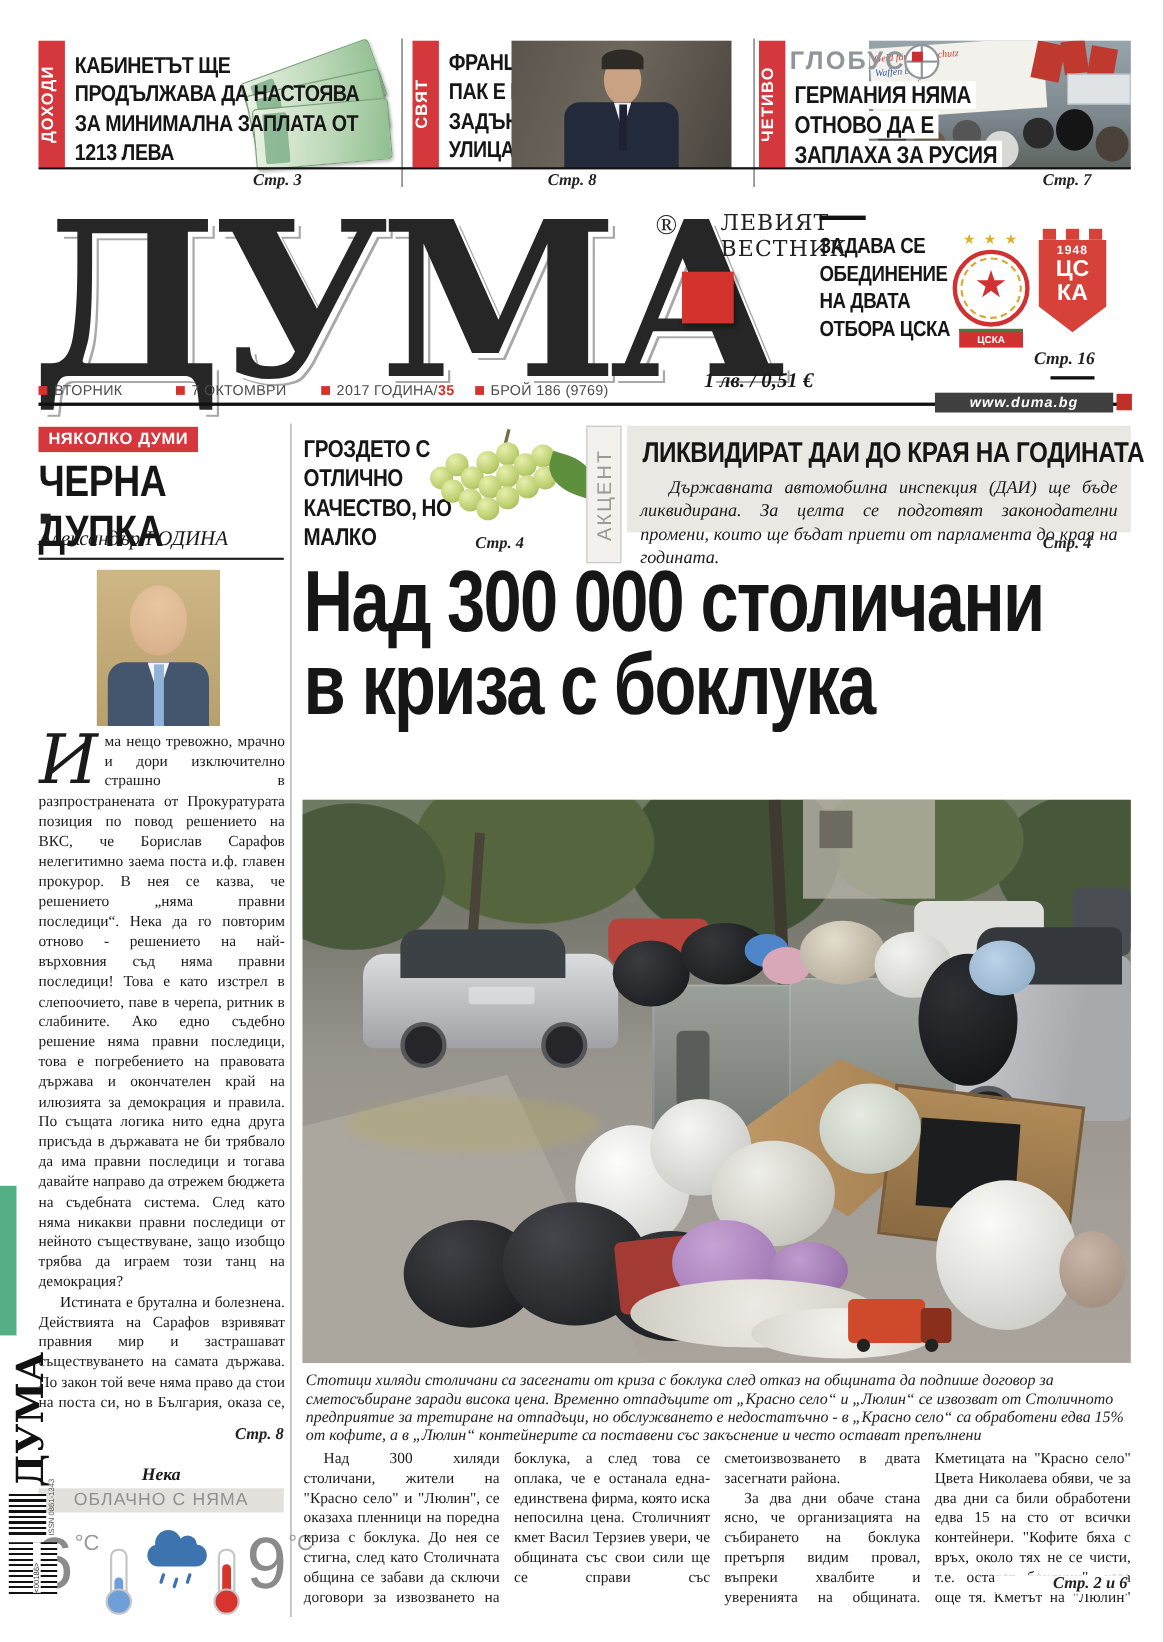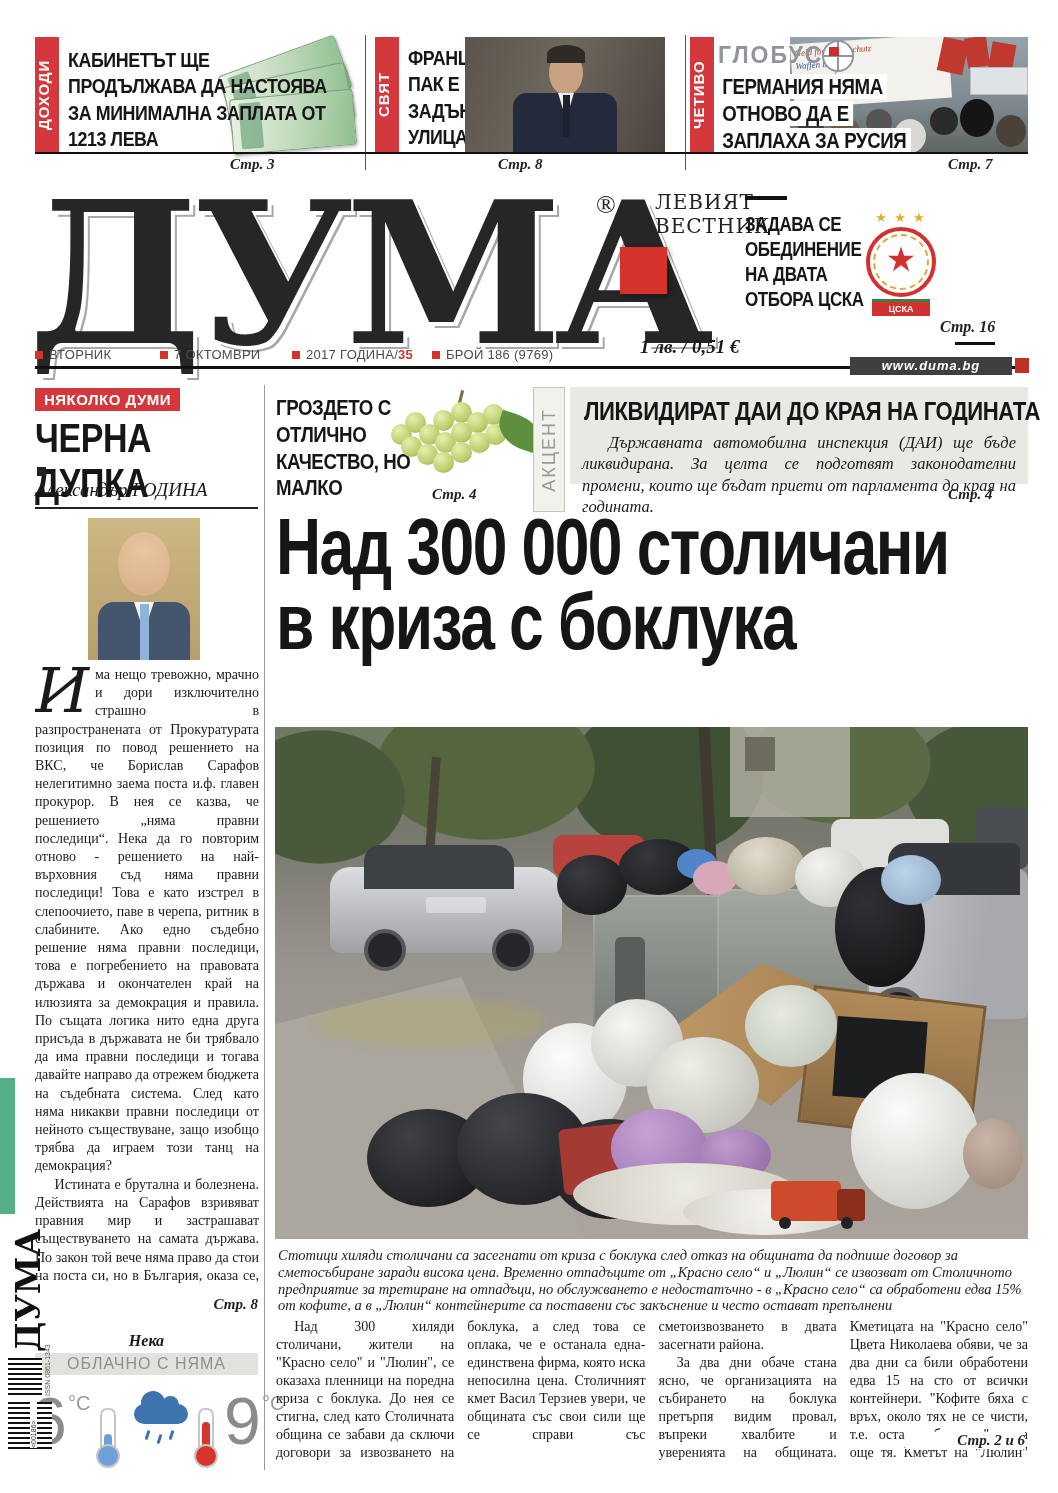--- a/index.html
+++ b/index.html
@@ -104,20 +104,32 @@
   <div class="abs" style="left:745px;top:196px;width:42px;height:4px;background:#111;"></div>
   <div class="abs cond" style="left:745px;top:212px;width:160px;font-size:20px;line-height:1.25;transform:scaleX(.85);">ЗАДАВА СЕ ОБЕДИНЕНИЕ НА ДВАТА ОТБОРА ЦСКА</div>
   <div class="abs" style="left:862px;top:210px;width:78px;height:102px;">
     <div style="text-align:center;color:#dfae2c;font-size:13px;letter-spacing:2px;">★ ★ ★</div>
     <div style="position:relative;width:62px;height:62px;margin:1px auto 0;border:4px solid #d23131;border-radius:50%;background:#fff;">
       <div class="abs" style="left:3px;top:3px;right:3px;bottom:3px;border:2px dashed #d9a93a;border-radius:50%;"></div>
       <div class="abs" style="left:0;top:0;width:62px;height:58px;text-align:center;color:#d23131;font-size:34px;line-height:58px;">★</div>
     </div>
     <div style="width:58px;height:14px;margin:2px auto 0;background:#d23131;border-top:3px solid #3e7d3e;color:#fff;font-family:'Liberation Sans',sans-serif;font-weight:700;font-size:9px;text-align:center;line-height:14px;">ЦСКА</div>
   </div>
+  <div class="abs" style="left:942px;top:208px;width:66px;height:100px;">
+    <div style="display:flex;justify-content:space-between;width:54px;margin:0 auto;">
+      <div style="width:12px;height:10px;background:#d6423a;"></div>
+      <div style="width:12px;height:10px;background:#d6423a;"></div>
+      <div style="width:12px;height:10px;background:#d6423a;"></div>
+    </div>
+    <div style="width:62px;height:84px;margin:0 auto;background:#d6423a;clip-path:polygon(0 0,100% 0,100% 72%,50% 100%,0 72%);text-align:center;color:#fff;font-family:'Liberation Sans',sans-serif;font-weight:700;">
+      <div style="font-size:11px;padding-top:4px;letter-spacing:1px;">1948</div>
+      <div style="font-size:21px;line-height:1.05;">ЦС</div>
+      <div style="font-size:21px;line-height:1.05;">КА</div>
+    </div>
+  </div>
   <div class="abs pageref" style="left:940px;top:318px;font-size:16px;">Стр. 16</div>
   <div class="abs" style="left:955px;top:342px;width:40px;height:3px;background:#111;"></div>
 
   <div class="dl" style="left:35px;"><span class="redsq"></span><span>ВТОРНИК</span></div>
   <div class="dl" style="left:160px;"><span class="redsq"></span><span>7 ОКТОМВРИ</span></div>
   <div class="dl" style="left:292px;"><span class="redsq"></span><span>2017 ГОДИНА/</span><span style="color:#d4332d;font-weight:700;">35</span></div>
   <div class="dl" style="left:432px;"><span class="redsq"></span><span>БРОЙ 186 (9769)</span></div>
   <div class="abs serifit" style="left:640px;top:336px;font-weight:700;font-size:19px;">1 лв. / 0,51 €</div>
   <div class="abs" style="left:35px;top:366px;width:993px;height:3px;background:#111;"></div>
   <div class="abs" style="left:850px;top:357px;width:162px;height:18px;background:#3f3f3f;color:#fff;font-family:'Liberation Sans',sans-serif;font-style:italic;font-weight:700;font-size:13px;letter-spacing:1px;text-align:center;line-height:17px;z-index:3;">www.duma.bg</div>

